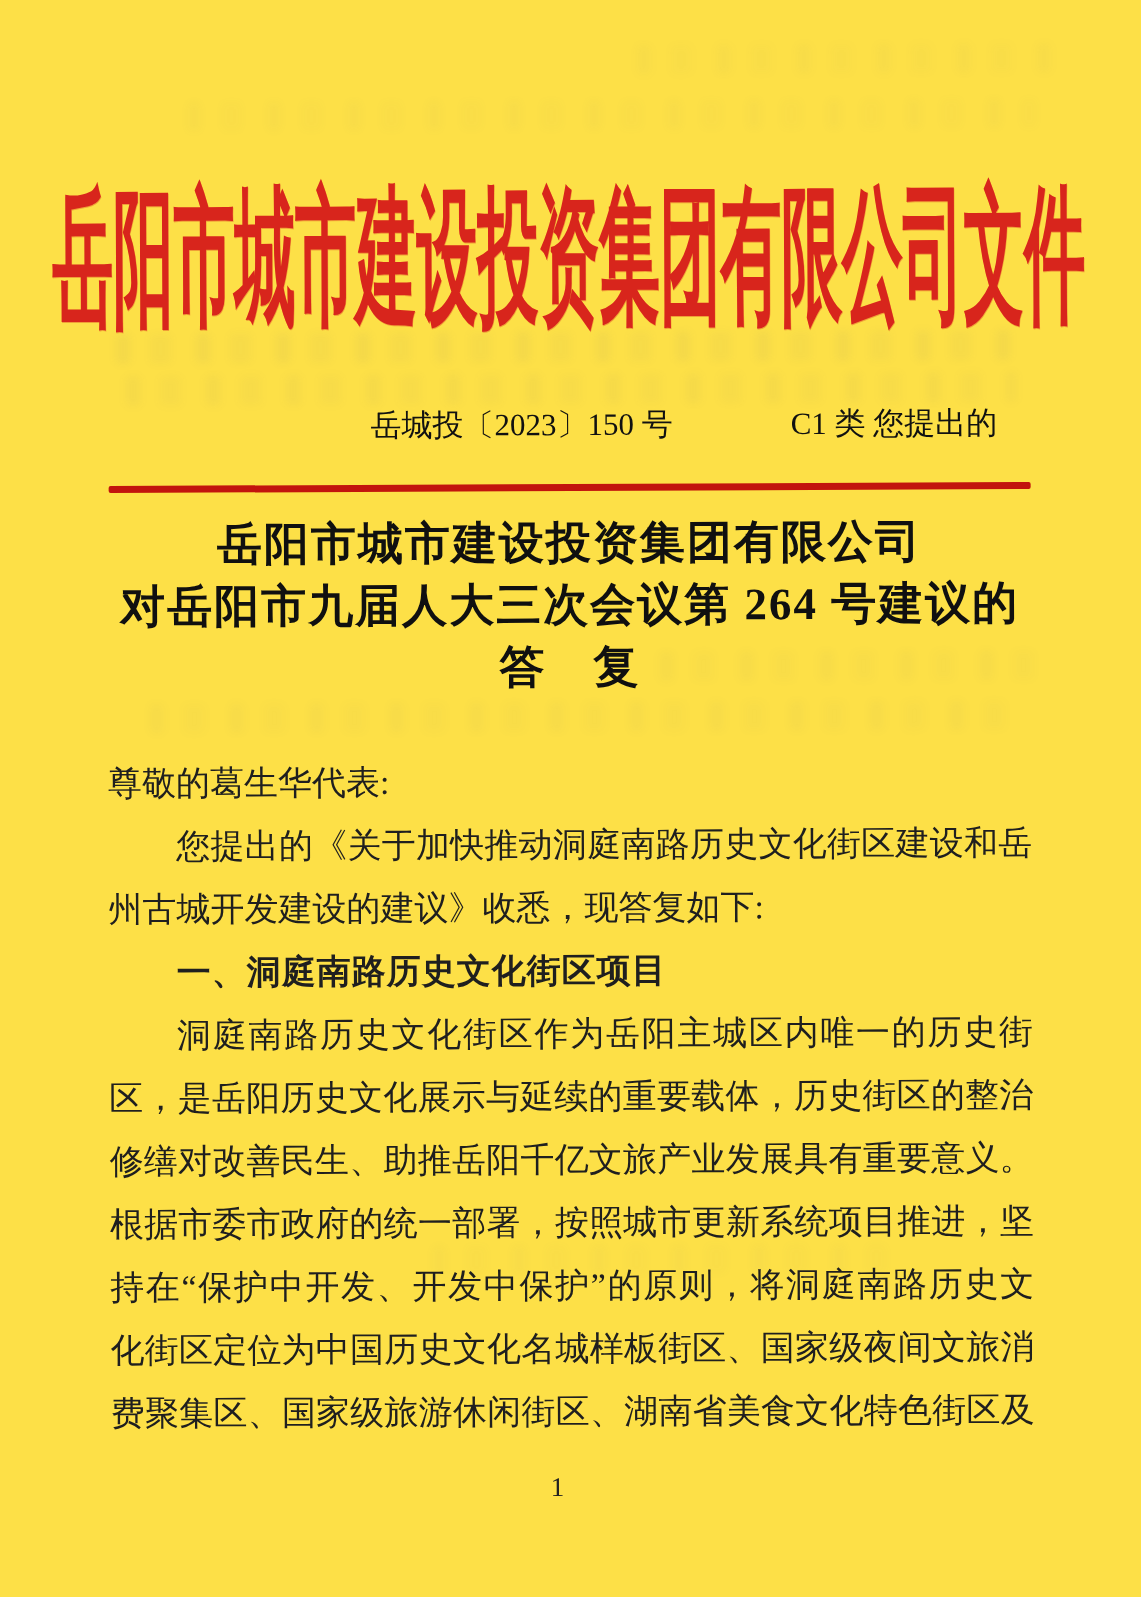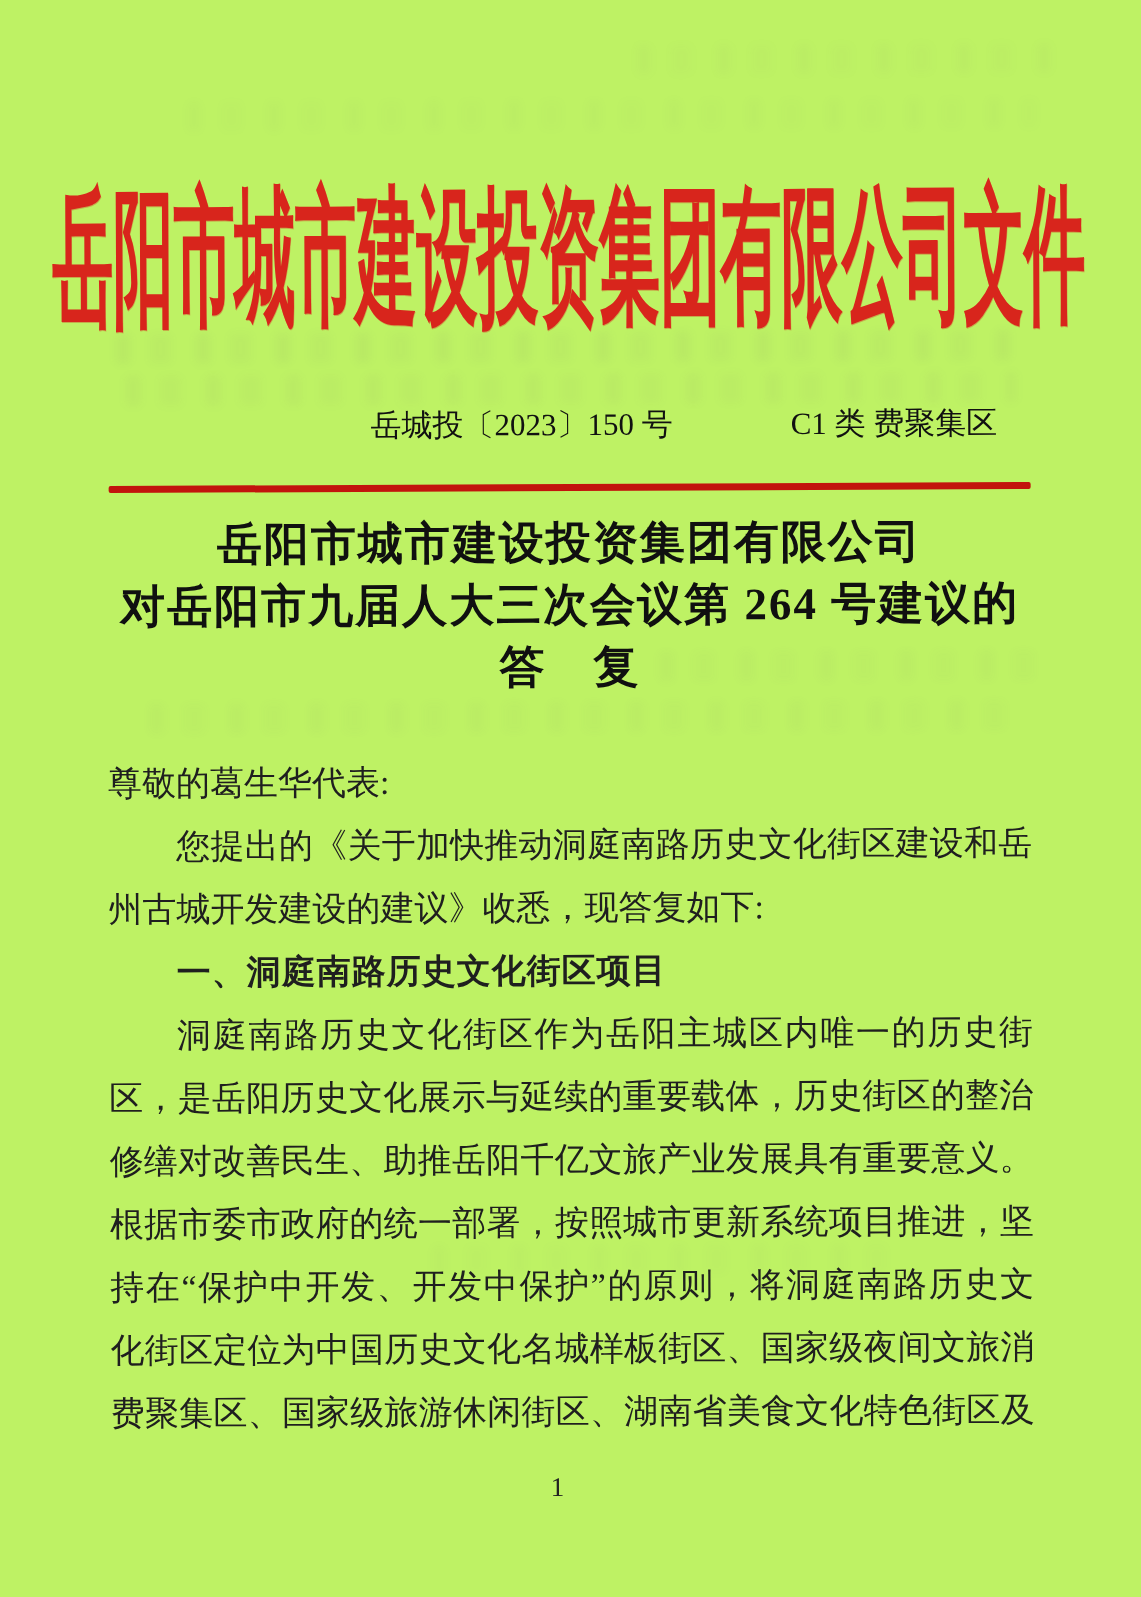--- a/index.html
+++ b/index.html
@@ -1,21 +1,21 @@
 <!DOCTYPE html>
 <html><head>
 <meta charset="utf-8">
 <style>
   html, body { margin: 0; padding: 0; background: #e8e8e6; }
   .page {
     position: relative;
     width: 1141px;
     height: 1597px;
     margin: 0 auto;
-    background: #bef264;
+    background: #fde047;
     overflow: hidden;
     color: #1d1d1d;
   }
   .content {
     position: absolute;
     inset: 0;
     transform: rotate(-0.25deg);
   }
 
   
@@ -157,21 +157,21 @@
     <div class="bleed b5"></div>
     <div class="bleed b6"></div>
     <div class="bleed b7"></div>
 
     <div class="letterhead-wrap">
       <div class="letterhead">岳阳市城市建设投资集团有限公司文件</div>
     </div>
 
     <div class="doc-meta">
       <span>岳城投〔2023〕150 号</span>
-      <span>C1 类 费聚集区</span>
+      <span>C1 类 您提出的</span>
     </div>
 
     <div class="red-rule"></div>
 
     <div class="doc-title">
       <div class="title-line">岳阳市城市建设投资集团有限公司</div>
       <div class="title-line">对岳阳市九届人大三次会议第 264 号建议的</div>
       <div class="title-line">答　复</div>
     </div>
 

